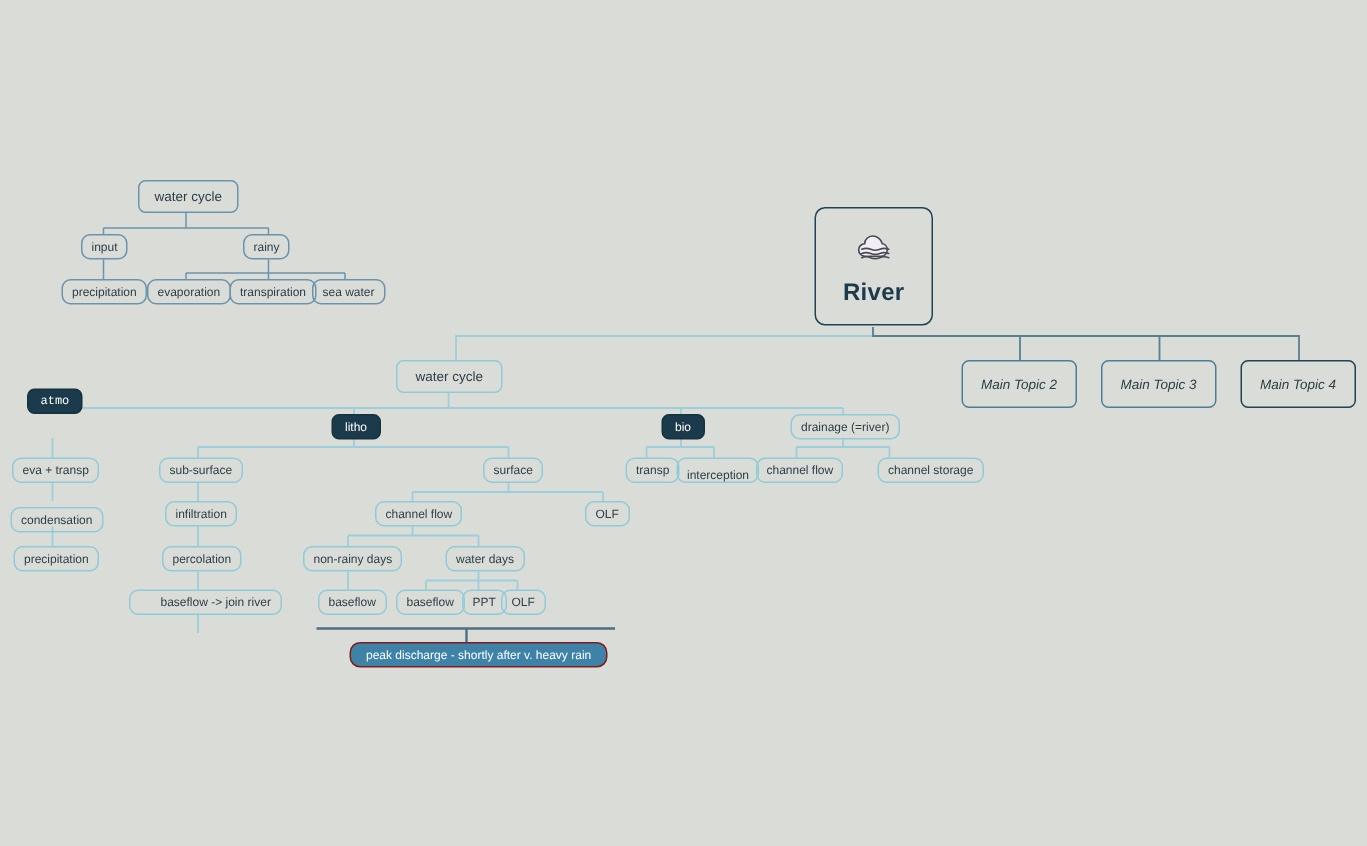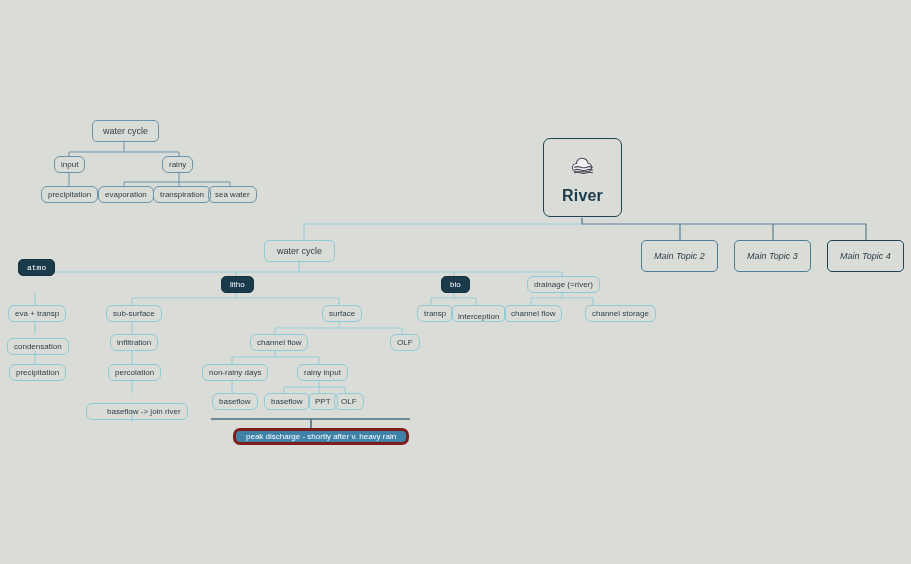--- a/index.html
+++ b/index.html
@@ -60,21 +60,21 @@
     border: 1px solid #16323f;
     background: #1b3a4b;
     color: #ffffff;
     font-size: 8px;
     height: 17px;
     padding: 0 8px;
     border-radius: 5px;
   }
   
   .n-fill-steel {
-    border: 3px solid #7f1d1d;
+    border: 1px solid #7f1d1d;
     background: #3f82a8;
     color: #ffffff;
     font-size: 8px;
     height: 17px;
     padding: 0 10px;
     border-radius: 7px;
   }
   
   .n-root-top {
     border: 1px solid #6b93ab;
@@ -304,39 +304,39 @@
 
   <div class="node n-teal" style="left:106px; top:305px;">
     <span>sub-surface</span>
   </div>
   <div class="node n-teal" style="left:110px; top:334px;">
     <span>infiltration</span>
   </div>
   <div class="node n-teal" style="left:108px; top:364px;">
     <span>percolation</span>
   </div>
-  <div class="node n-teal" style="left:86px; top:403px;padding-left:20px;">
+  <div class="node n-teal" style="left:86px; top:393px;padding-left:20px;">
     <span>baseflow -&gt; join river</span>
   </div>
 
   <div class="node n-teal" style="left:322px; top:305px;">
     <span>surface</span>
   </div>
   <div class="node n-teal" style="left:250px; top:334px;">
     <span>channel flow</span>
   </div>
   <div class="node n-teal" style="left:390px; top:334px;">
     <span>OLF</span>
   </div>
 
   <div class="node n-teal" style="left:202px; top:364px;">
     <span>non-rainy days</span>
   </div>
   <div class="node n-teal" style="left:297px; top:364px;">
-    <span>rainy input</span>
+    <span>water days</span>
   </div>
 
   <div class="node n-teal" style="left:212px; top:393px;">
     <span>baseflow</span>
   </div>
   <div class="node n-teal" style="left:264px; top:393px;">
     <span>baseflow</span>
   </div>
   <div class="node n-teal" style="left:308px; top:393px;text-align:right;">
     <span>PPT</span>

